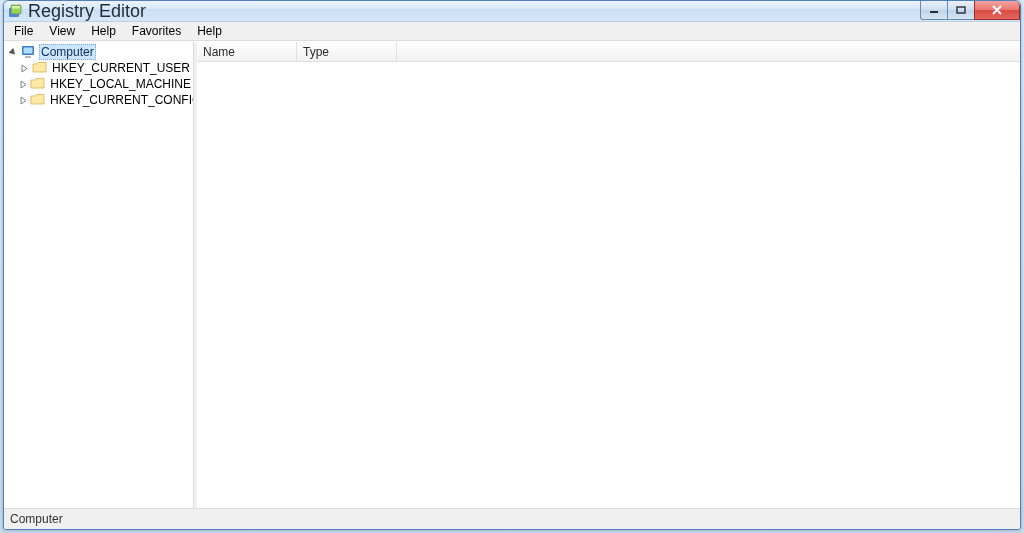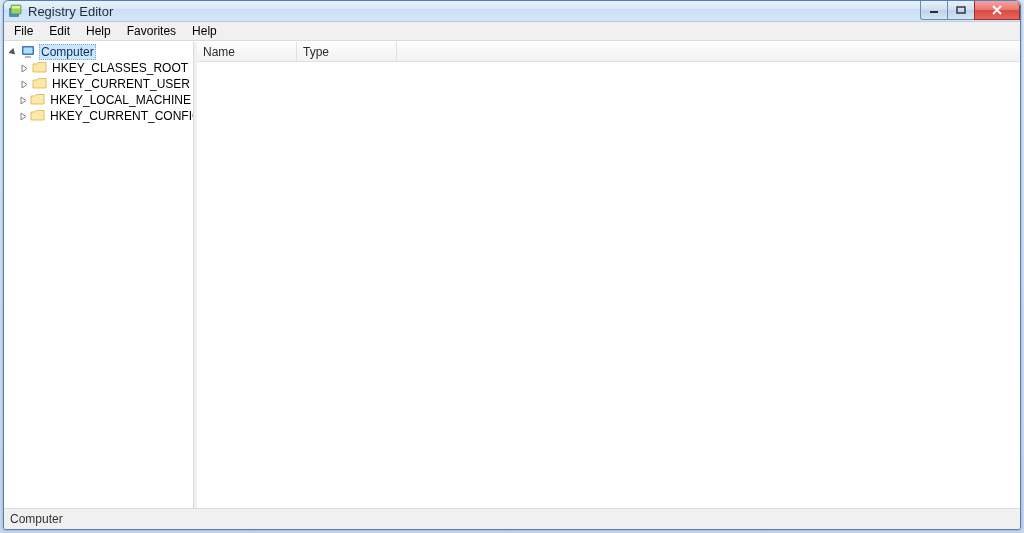--- a/index.html
+++ b/index.html
@@ -30,21 +30,21 @@
     align-items:center;
     padding:0 2px 0 4px;
     border-bottom:1px solid #b9cfe6;
     position:relative;
   }
   .title-icon {
     width:16px; height:16px;
     margin-right:4px;
     display:inline-block;
   }
-  .title-text { color:#1f2b3a; font-size:13px; }
+  .title-text { color:#1f2b3a; font-size:18px; }
   .win-controls {
     position:absolute;
     right:0; top:0;
     display:flex;
     height:20px;
   }
   .win-btn {
     width:28px; height:19px;
     border:1px solid #6d8aa8;
     border-top:none;
@@ -188,21 +188,21 @@
       <div class="win-btn win-close">
         <svg width="12" height="10" viewBox="0 0 12 10">
             <path d="M2 1 L10 9 M10 1 L2 9" stroke="#fff" stroke-width="1.8"></path>
           </svg>
       </div>
     </div>
   </div>
 
   <div class="menubar">
     <div class="menu-item">File</div>
-    <div class="menu-item">Edit</div>
+    <div class="menu-item">View</div>
     <div class="menu-item">Help</div>
     <div class="menu-item">Favorites</div>
     <div class="menu-item">Help</div>
   </div>
 
   <div class="client">
 
     <div class="tree-pane">
 
       <div class="tree-row">
@@ -226,33 +226,20 @@
           <span class="expander exp-closed">
             <svg viewBox="0 0 9 9">
                 <path d="M2 1 L7 4.5 L2 8 Z" fill="none" stroke="#808080" stroke-width="1"></path>
               </svg>
           </span>
           <span class="folder-icon">
             <svg viewBox="0 0 16 16">
                 <path d="M1 4 L5 4 L6.5 2.5 L14 2.5 L14 12 L1 12 Z" fill="#ffe9a6" stroke="#d1a93e" stroke-width="0.7"></path>
               </svg>
           </span>
-          <span class="label">HKEY_CLASSES_ROOT</span>
-        </div>
-        <div class="tree-row">
-          <span class="expander exp-closed">
-            <svg viewBox="0 0 9 9">
-                <path d="M2 1 L7 4.5 L2 8 Z" fill="none" stroke="#808080" stroke-width="1"></path>
-              </svg>
-          </span>
-          <span class="folder-icon">
-            <svg viewBox="0 0 16 16">
-                <path d="M1 4 L5 4 L6.5 2.5 L14 2.5 L14 12 L1 12 Z" fill="#ffe9a6" stroke="#d1a93e" stroke-width="0.7"></path>
-              </svg>
-          </span>
           <span class="label">HKEY_CURRENT_USER</span>
         </div>
         <div class="tree-row">
           <span class="expander exp-closed">
             <svg viewBox="0 0 9 9">
                 <path d="M2 1 L7 4.5 L2 8 Z" fill="none" stroke="#808080" stroke-width="1"></path>
               </svg>
           </span>
           <span class="folder-icon">
             <svg viewBox="0 0 16 16">

